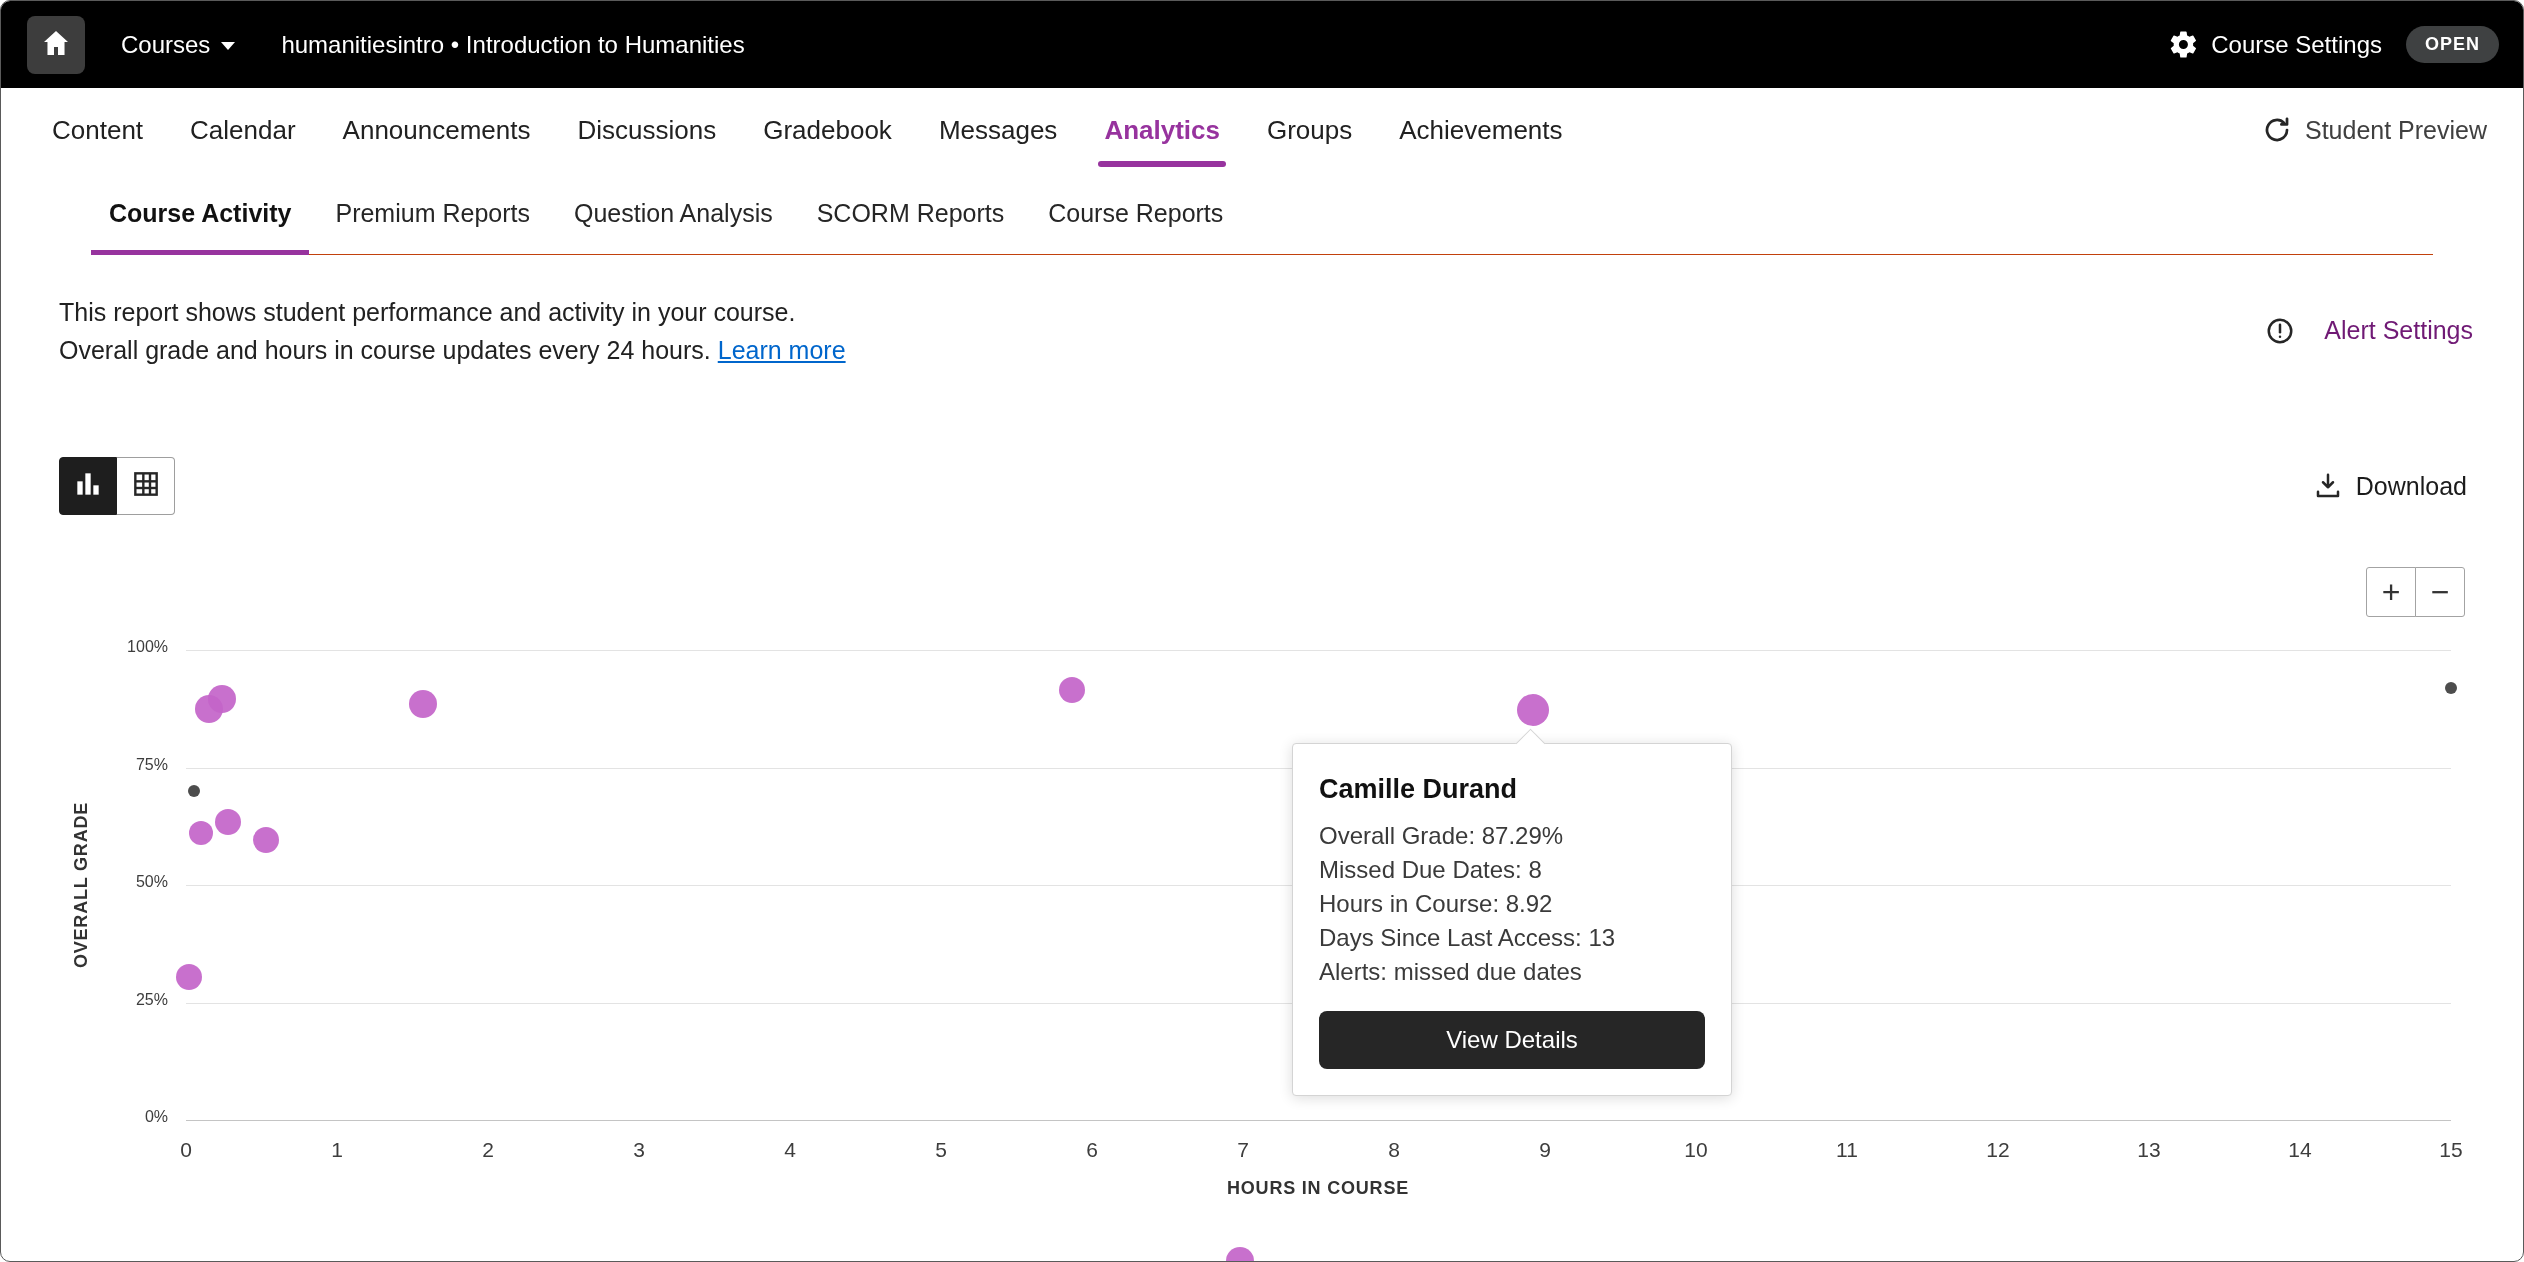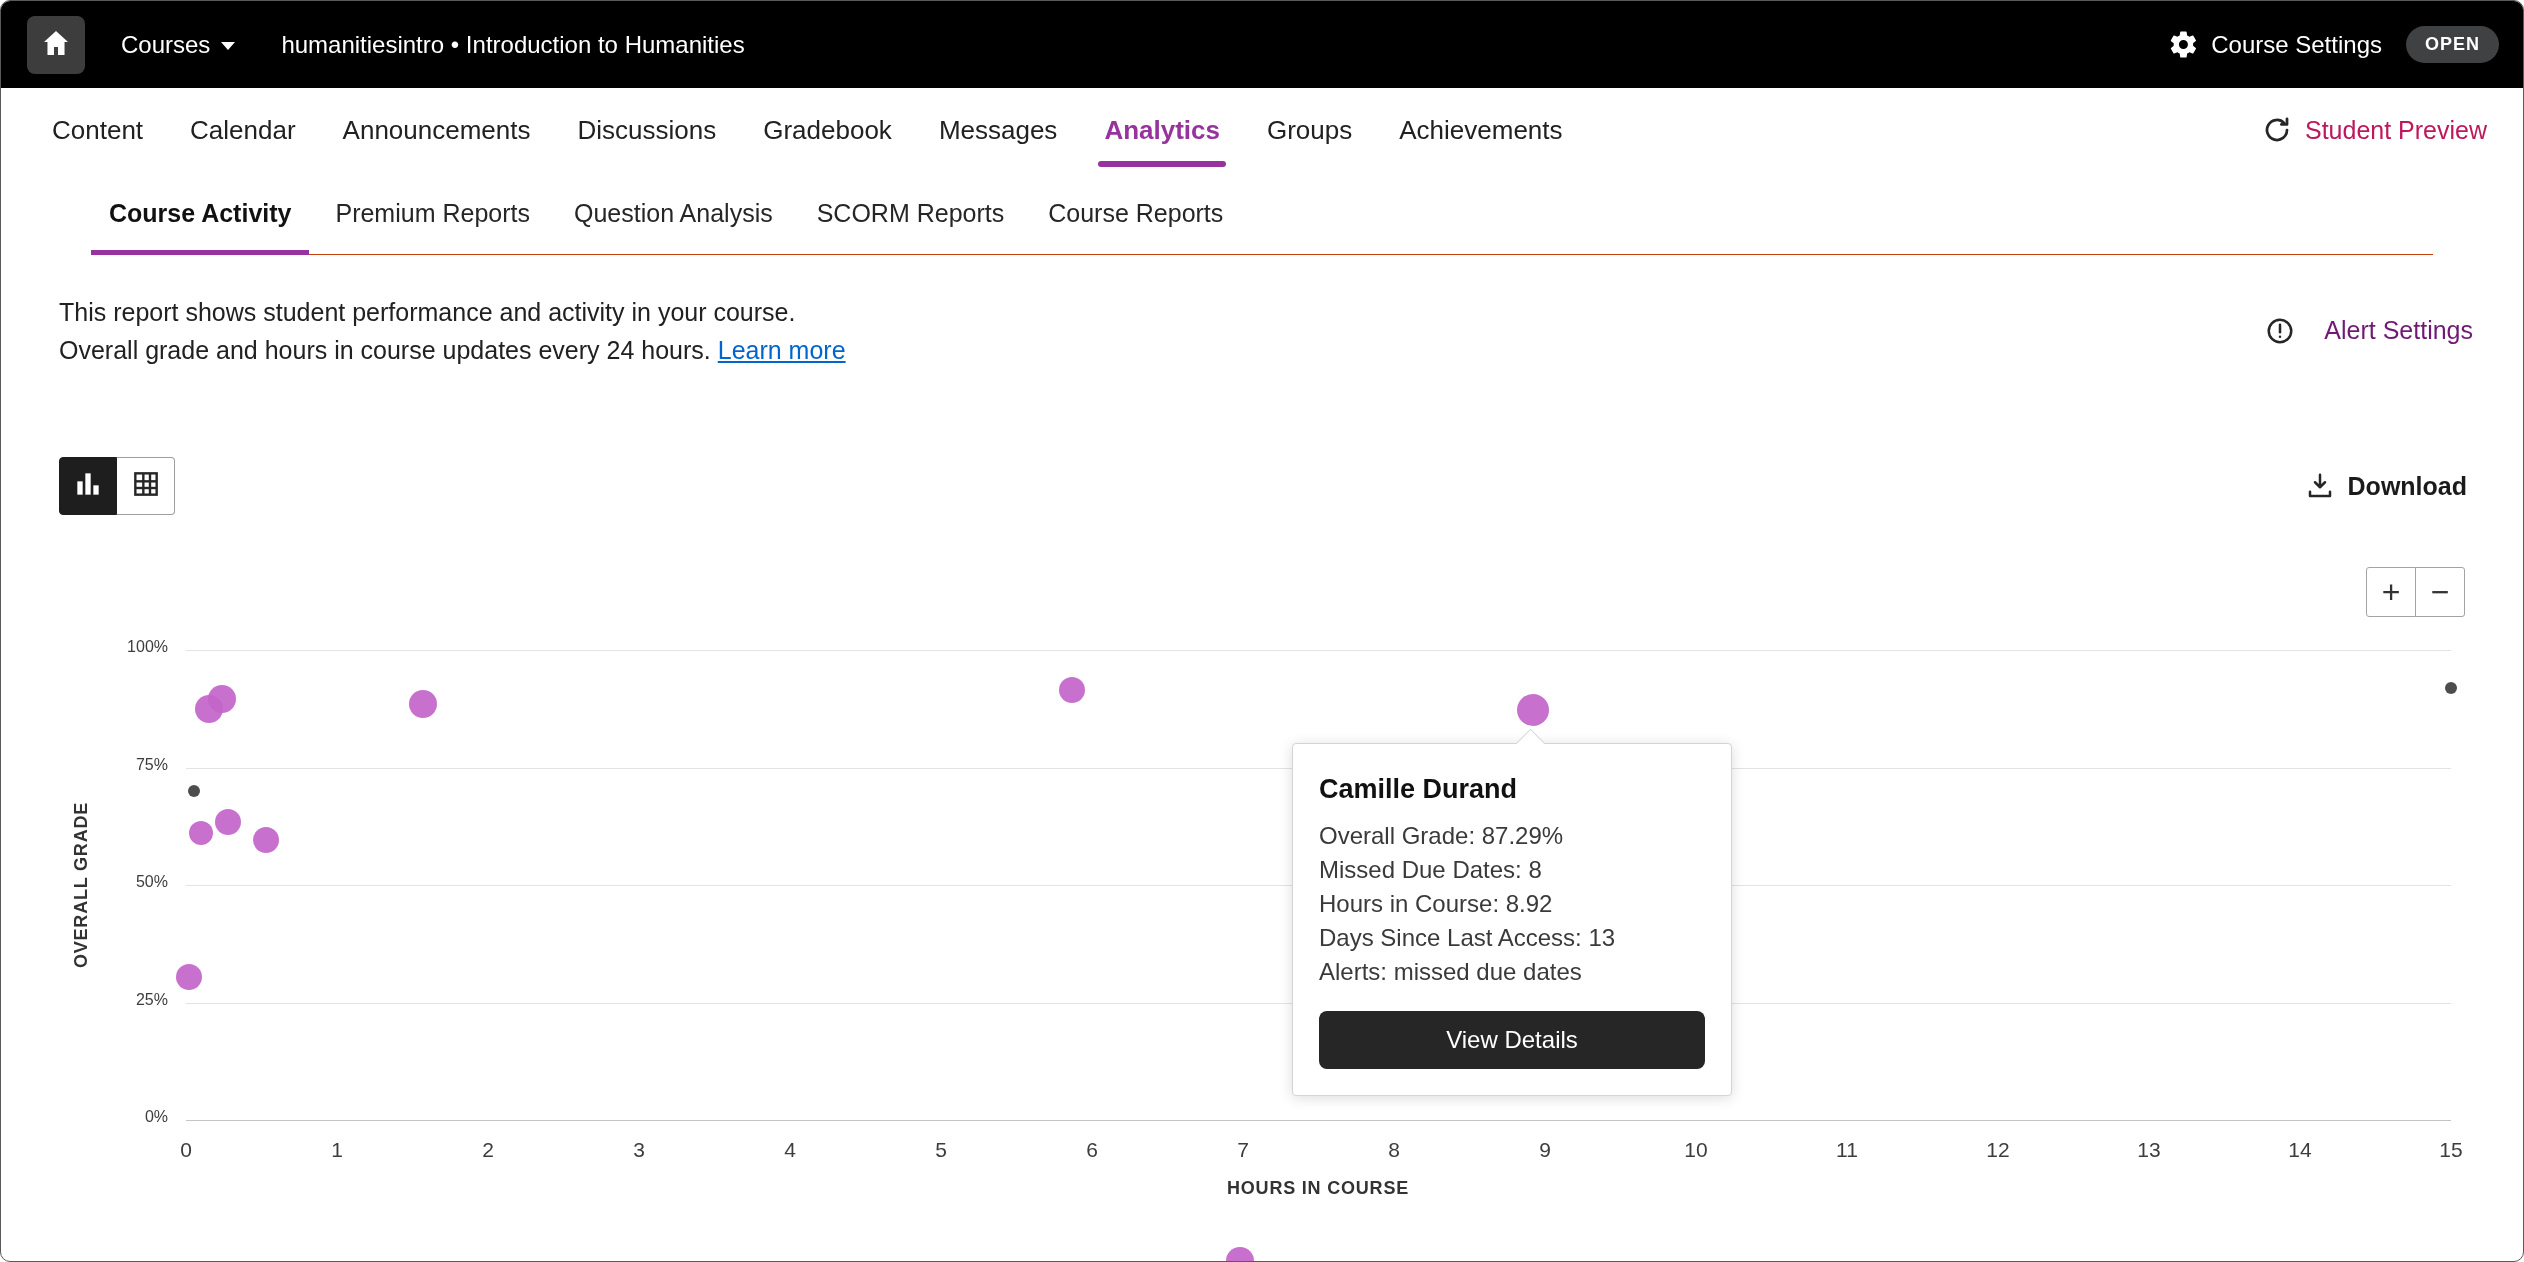--- a/index.html
+++ b/index.html
@@ -26,21 +26,21 @@
   .open-badge { margin-left:24px; background:#3f4142; color:#fff; font-size:18px;
                 font-weight:bold; letter-spacing:1px; padding:8px 19px; border-radius:999px; }
 
   
   .main-nav { height:84px; display:flex; align-items:center; padding:0 36px 0 51px; background:#fff; }
   .nav-items { display:flex; height:100%; gap:47px; }
   .nav-item { display:flex; align-items:center; height:100%; font-size:26px; color:#212121; position:relative; }
   .nav-item.active { color:var(--accent); font-weight:bold; }
   .nav-item.active::after { content:""; position:absolute; left:-6px; right:-6px; bottom:5px;
                             height:6px; background:var(--accent); border-radius:3px; }
-  .student-preview { margin-left:auto; display:flex; align-items:center; gap:13px; font-size:25px; color:#be185d; }
+  .student-preview { margin-left:auto; display:flex; align-items:center; gap:13px; font-size:25px; color:#404040; }
   .student-preview svg { width:30px; height:30px; display:block; }
 
   
   .subnav { margin:0 90px; height:83px; border-bottom:1px solid #c2410c;text-align:right; }
   .subnav-items { display:flex; height:100%; }
   .subtab { display:flex; align-items:center; height:100%; padding:0 18px; margin-right:8px;
             font-size:25px; color:#262626; position:relative; white-space:nowrap; }
   .subtab.active { font-weight:bold; color:#111; }
   .subtab.active::after { content:""; position:absolute; left:0; right:0; bottom:-1px;
                           height:5px; background:var(--accent); }
@@ -48,21 +48,21 @@
   
   .report-head { display:flex; justify-content:space-between; padding:38px 50px 0 58px; }
   .report-text { font-size:25px; line-height:38px; color:#212121; }
   .learn-more { color:var(--link); text-decoration:underline; }
   .alert-settings { display:flex; align-items:flex-start; gap:29px; font-size:25px;
                     color:#701a75; margin-top:23px; }
   .alert-settings svg { width:30px; height:30px; display:block; }
 
   
   .toolbar { display:flex; justify-content:space-between; align-items:center;
-             margin-top:88px; padding:0 56px 0 58px;font-weight:bold; }
+             margin-top:88px; padding:0 56px 0 58px; }
   .view-toggle { display:flex; }
   .toggle-btn { width:58px; height:58px; display:flex; align-items:center; justify-content:center; }
   .toggle-btn svg { width:32px; height:32px; }
   .toggle-btn.chart-active { background:#1e1e1e; border:1px solid #1e1e1e; border-radius:4px 0 0 4px; }
   .toggle-btn.table { background:#fff; border:1px solid #9e9e9e; border-left:none; border-radius:0 4px 4px 0; }
   .download { display:flex; align-items:center; gap:13px; font-size:25px; color:#1b1b1b; }
   .download svg { width:30px; height:30px; display:block; }
 
   
   .chart-area { position:relative; height:750px; }

